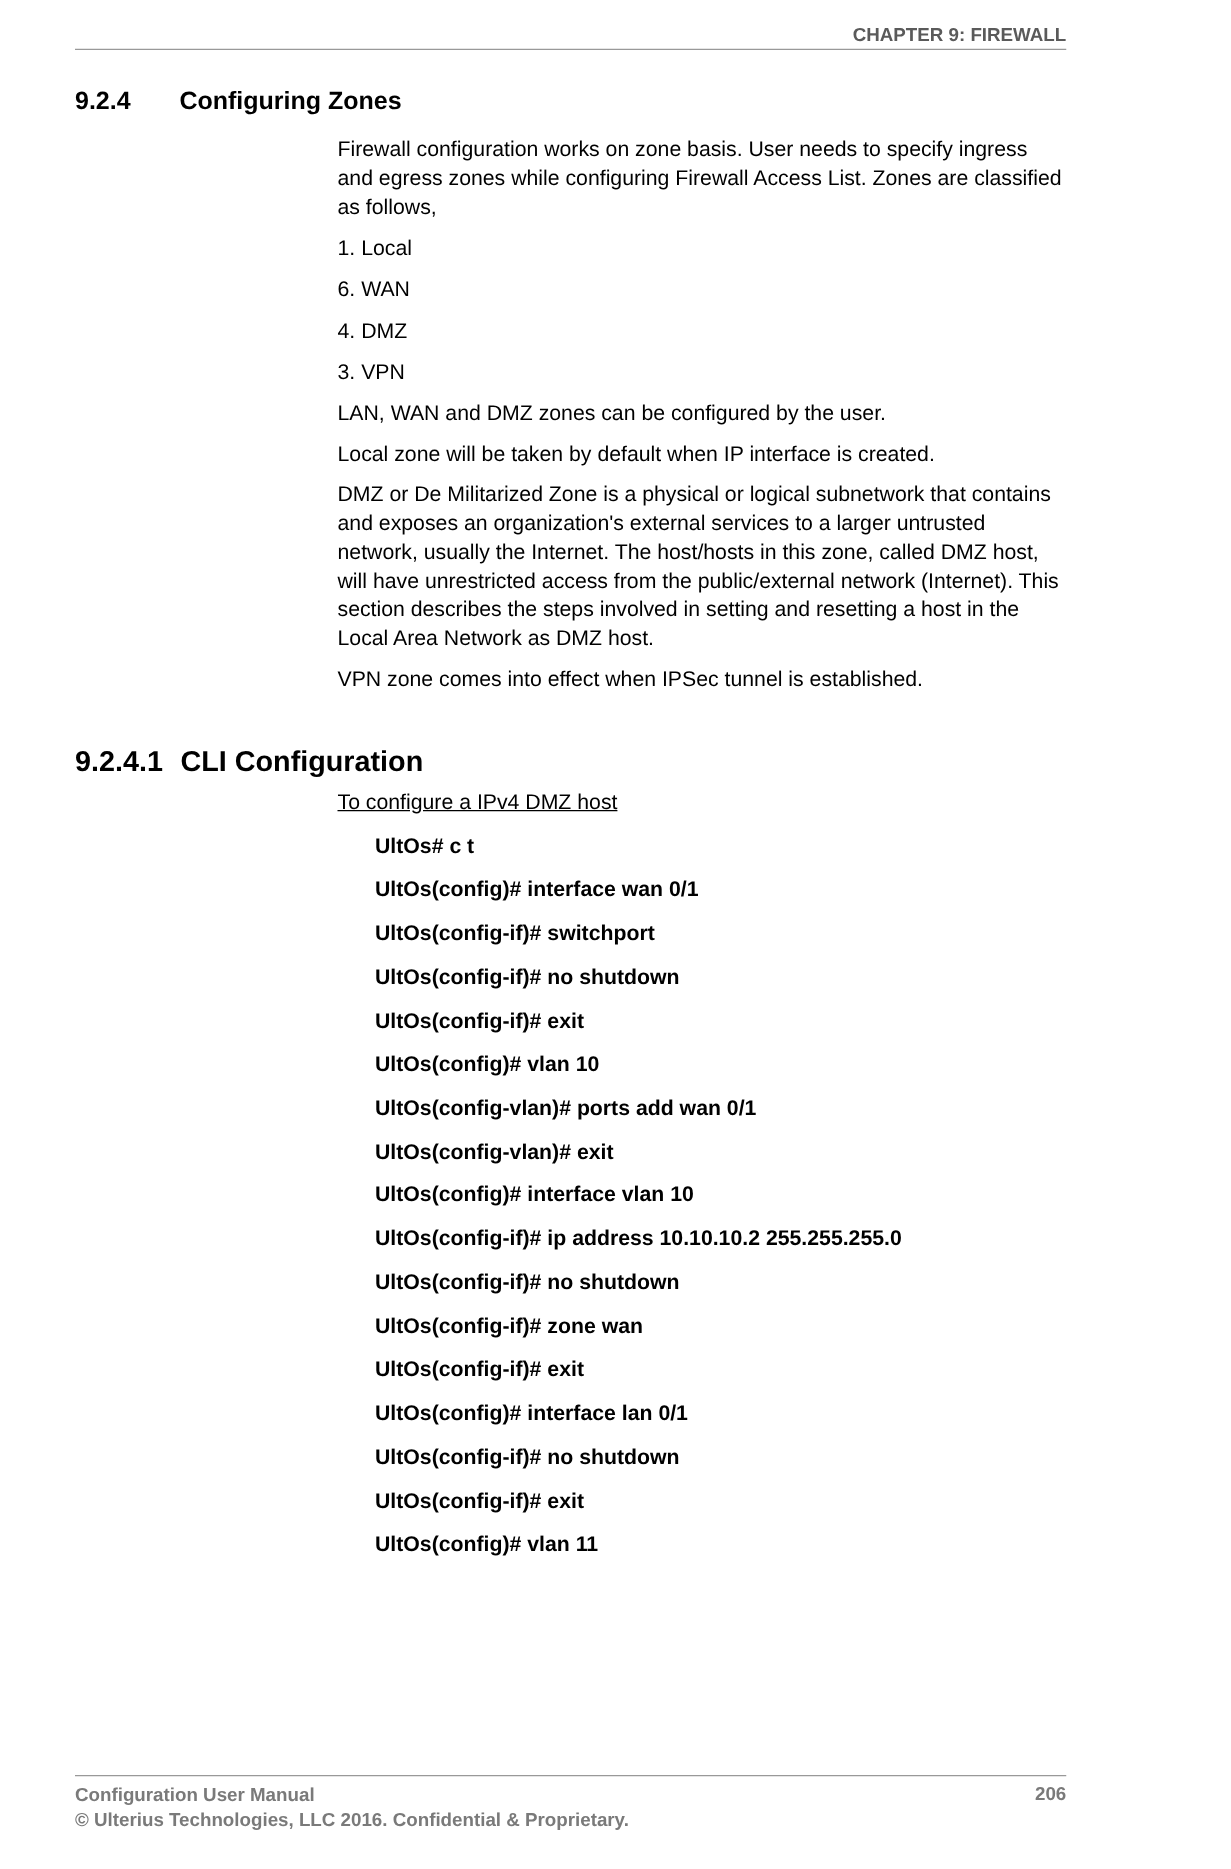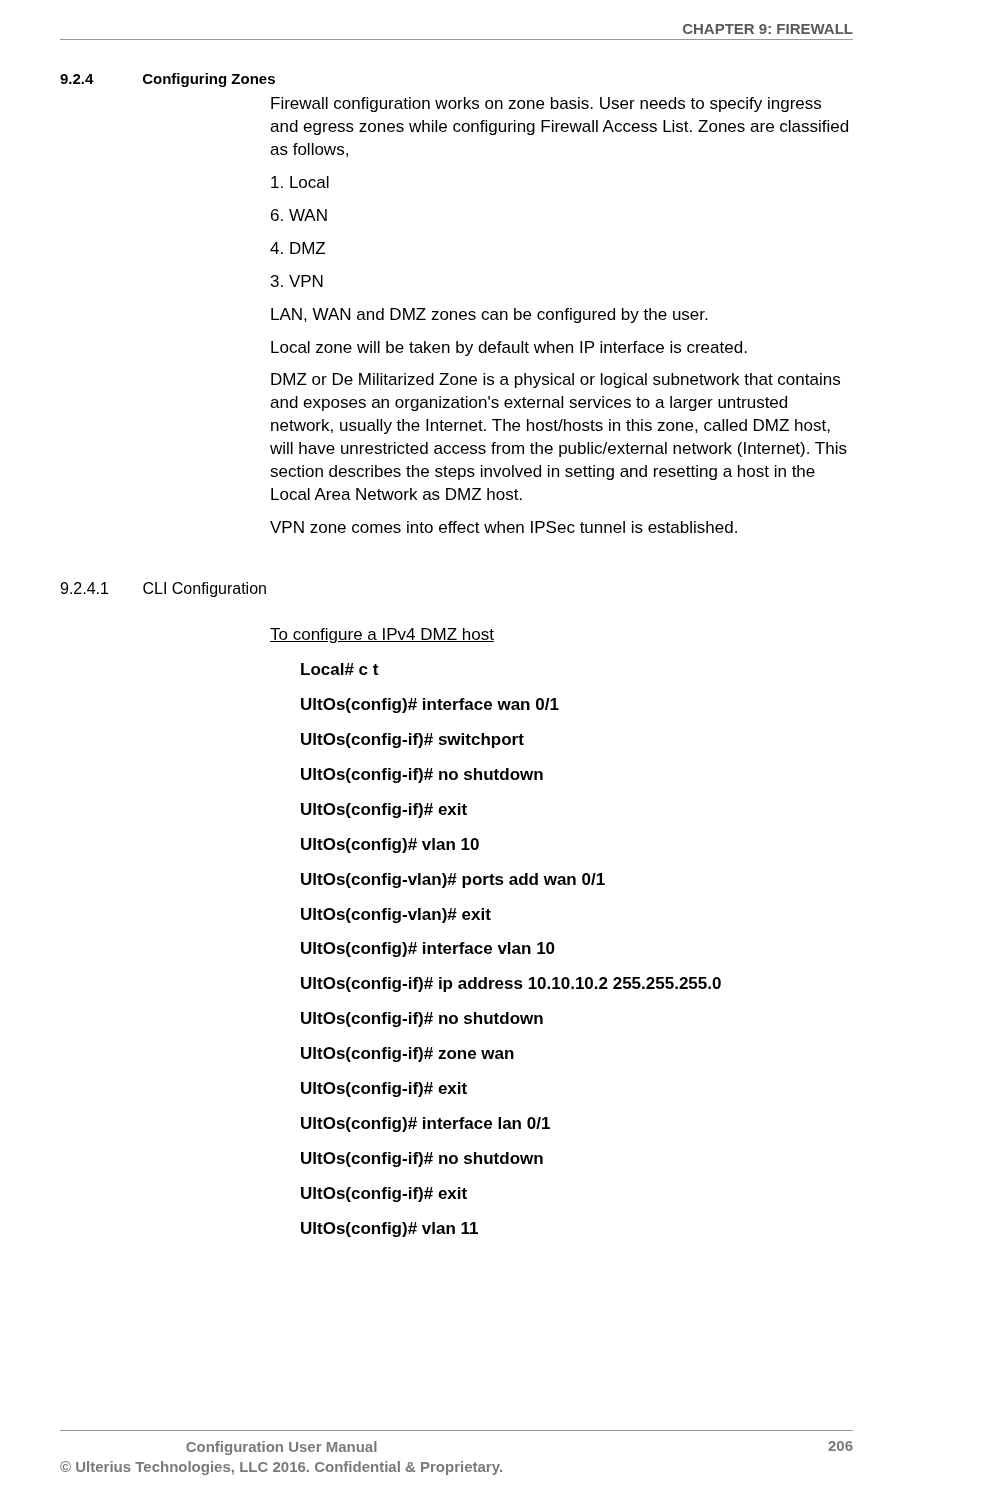--- a/index.html
+++ b/index.html
@@ -22,33 +22,33 @@
     font-size: 15px;
     color: #5a5a5a;
     margin-bottom: 2px;
   }
   .header-rule {
     border: none;
     border-top: 1px solid #999;
     margin: 0 0 30px 0;
   }
   .section-heading {
-    font-size: 15px;
+    font-size: 20px;
     font-weight: bold;
-    margin-bottom: 6px;
+    margin-bottom: 16px;
   }
   .section-num {
     display: inline-block;
     min-width: 78px;
   }
   .sub-heading {
-    font-size: 16px;
-    font-weight: normal;
+    font-size: 23px;
+    font-weight: bold;
     margin-top: 40px;
-    margin-bottom: 26px;
+    margin-bottom: 8px;
   }
   .body-block {
     margin-left: 210px;
     font-size: 17px;
     line-height: 1.35;
   }
   .para {
     margin-bottom: 10px;
   }
   .underline-title {
@@ -57,24 +57,23 @@
   }
   .cli-list {
     margin-left: 30px;
   }
   .cli-line {
     font-weight: bold;
     margin-bottom: 12px;
   }
   .footer {
     position: absolute;
-    bottom: 18px;
+    bottom: 28px;
     left: 60px;
     right: 60px;
-    text-align: center;
   }
   .footer-rule {
     border: none;
     border-top: 1px solid #999;
     margin: 0 0 6px 0;
   }
   .footer-row {
     display: flex;
     justify-content: space-between;
     font-weight: bold;
@@ -111,21 +110,21 @@
   </div>
 
   <div class="sub-heading">
     <span class="section-num">9.2.4.1</span>
     <span>CLI Configuration</span>
   </div>
 
   <div class="body-block">
     <div class="para underline-title">To configure a IPv4 DMZ host</div>
     <div class="cli-list">
-      <div class="cli-line">Local# c t</div>
+      <div class="cli-line">UltOs# c t</div>
       <div class="cli-line">UltOs(config)# interface wan 0/1</div>
       <div class="cli-line">UltOs(config-if)# switchport</div>
       <div class="cli-line">UltOs(config-if)# no shutdown</div>
       <div class="cli-line">UltOs(config-if)# exit</div>
       <div class="cli-line">UltOs(config)# vlan 10</div>
       <div class="cli-line">UltOs(config-vlan)# ports add wan 0/1</div>
       <div class="cli-line">UltOs(config-vlan)# exit</div>
       <div class="cli-line">UltOs(config)# interface vlan 10</div>
       <div class="cli-line">UltOs(config-if)# ip address 10.10.10.2 255.255.255.0</div>
       <div class="cli-line">UltOs(config-if)# no shutdown</div>

